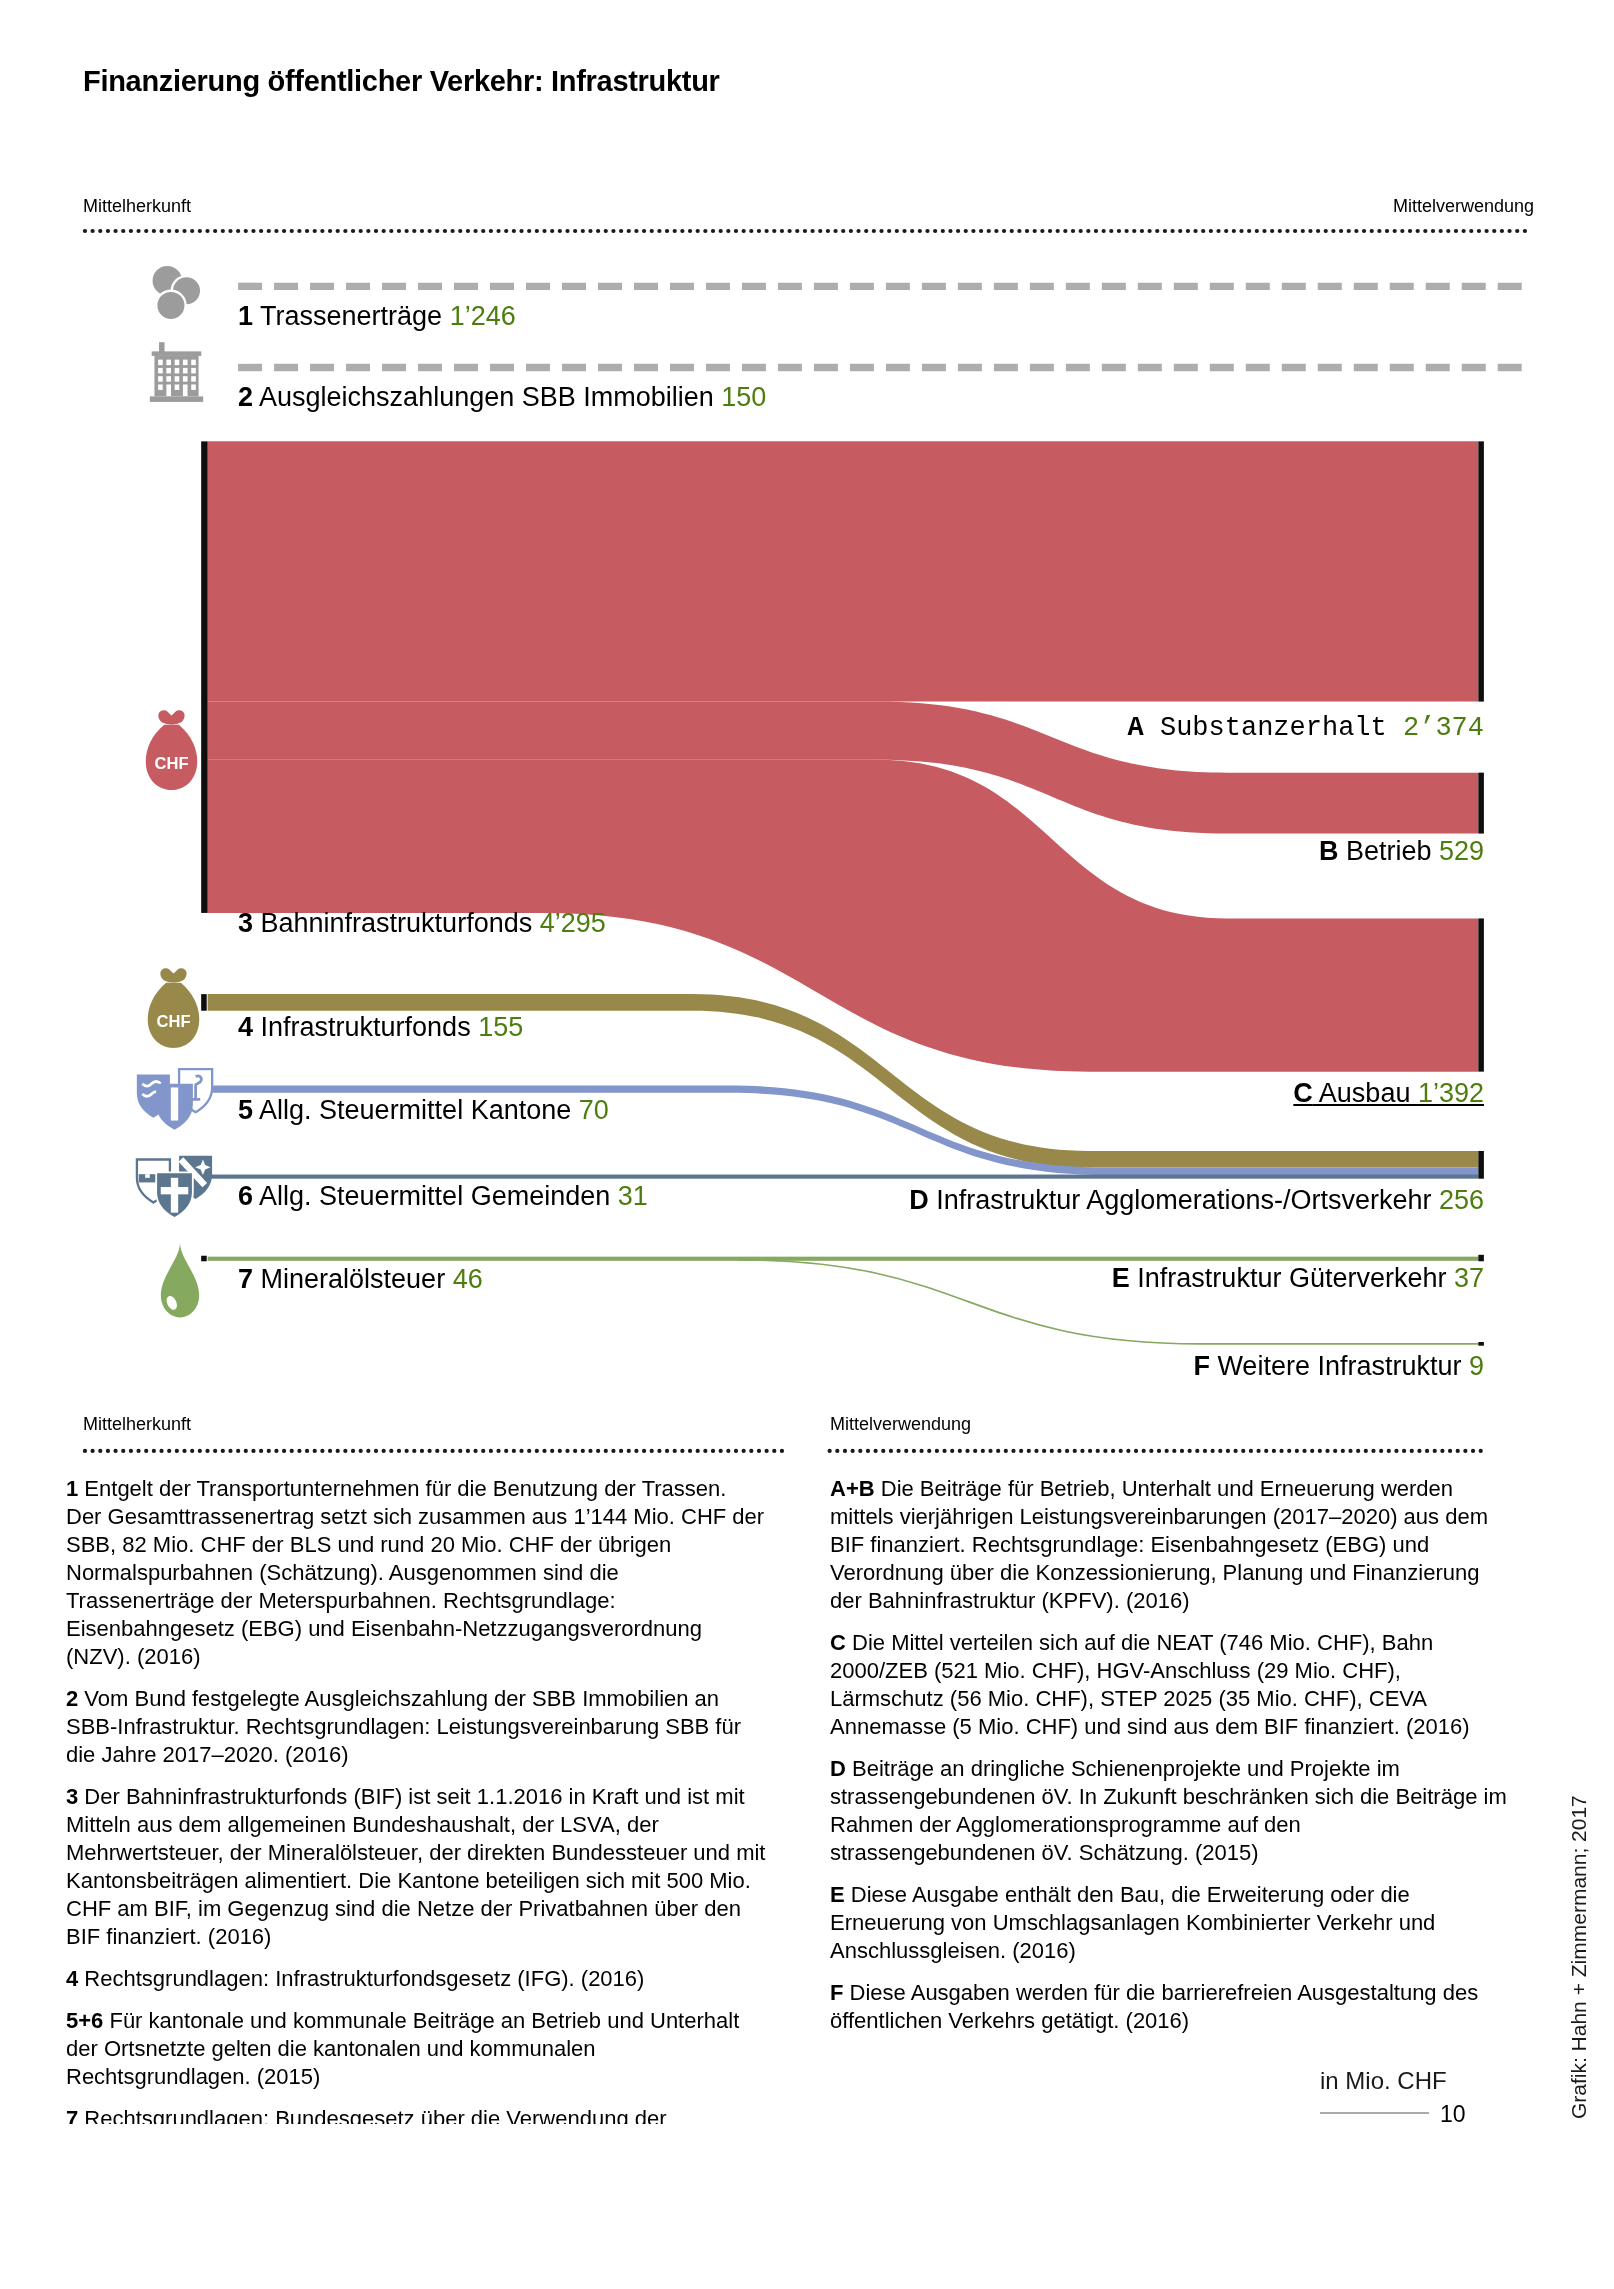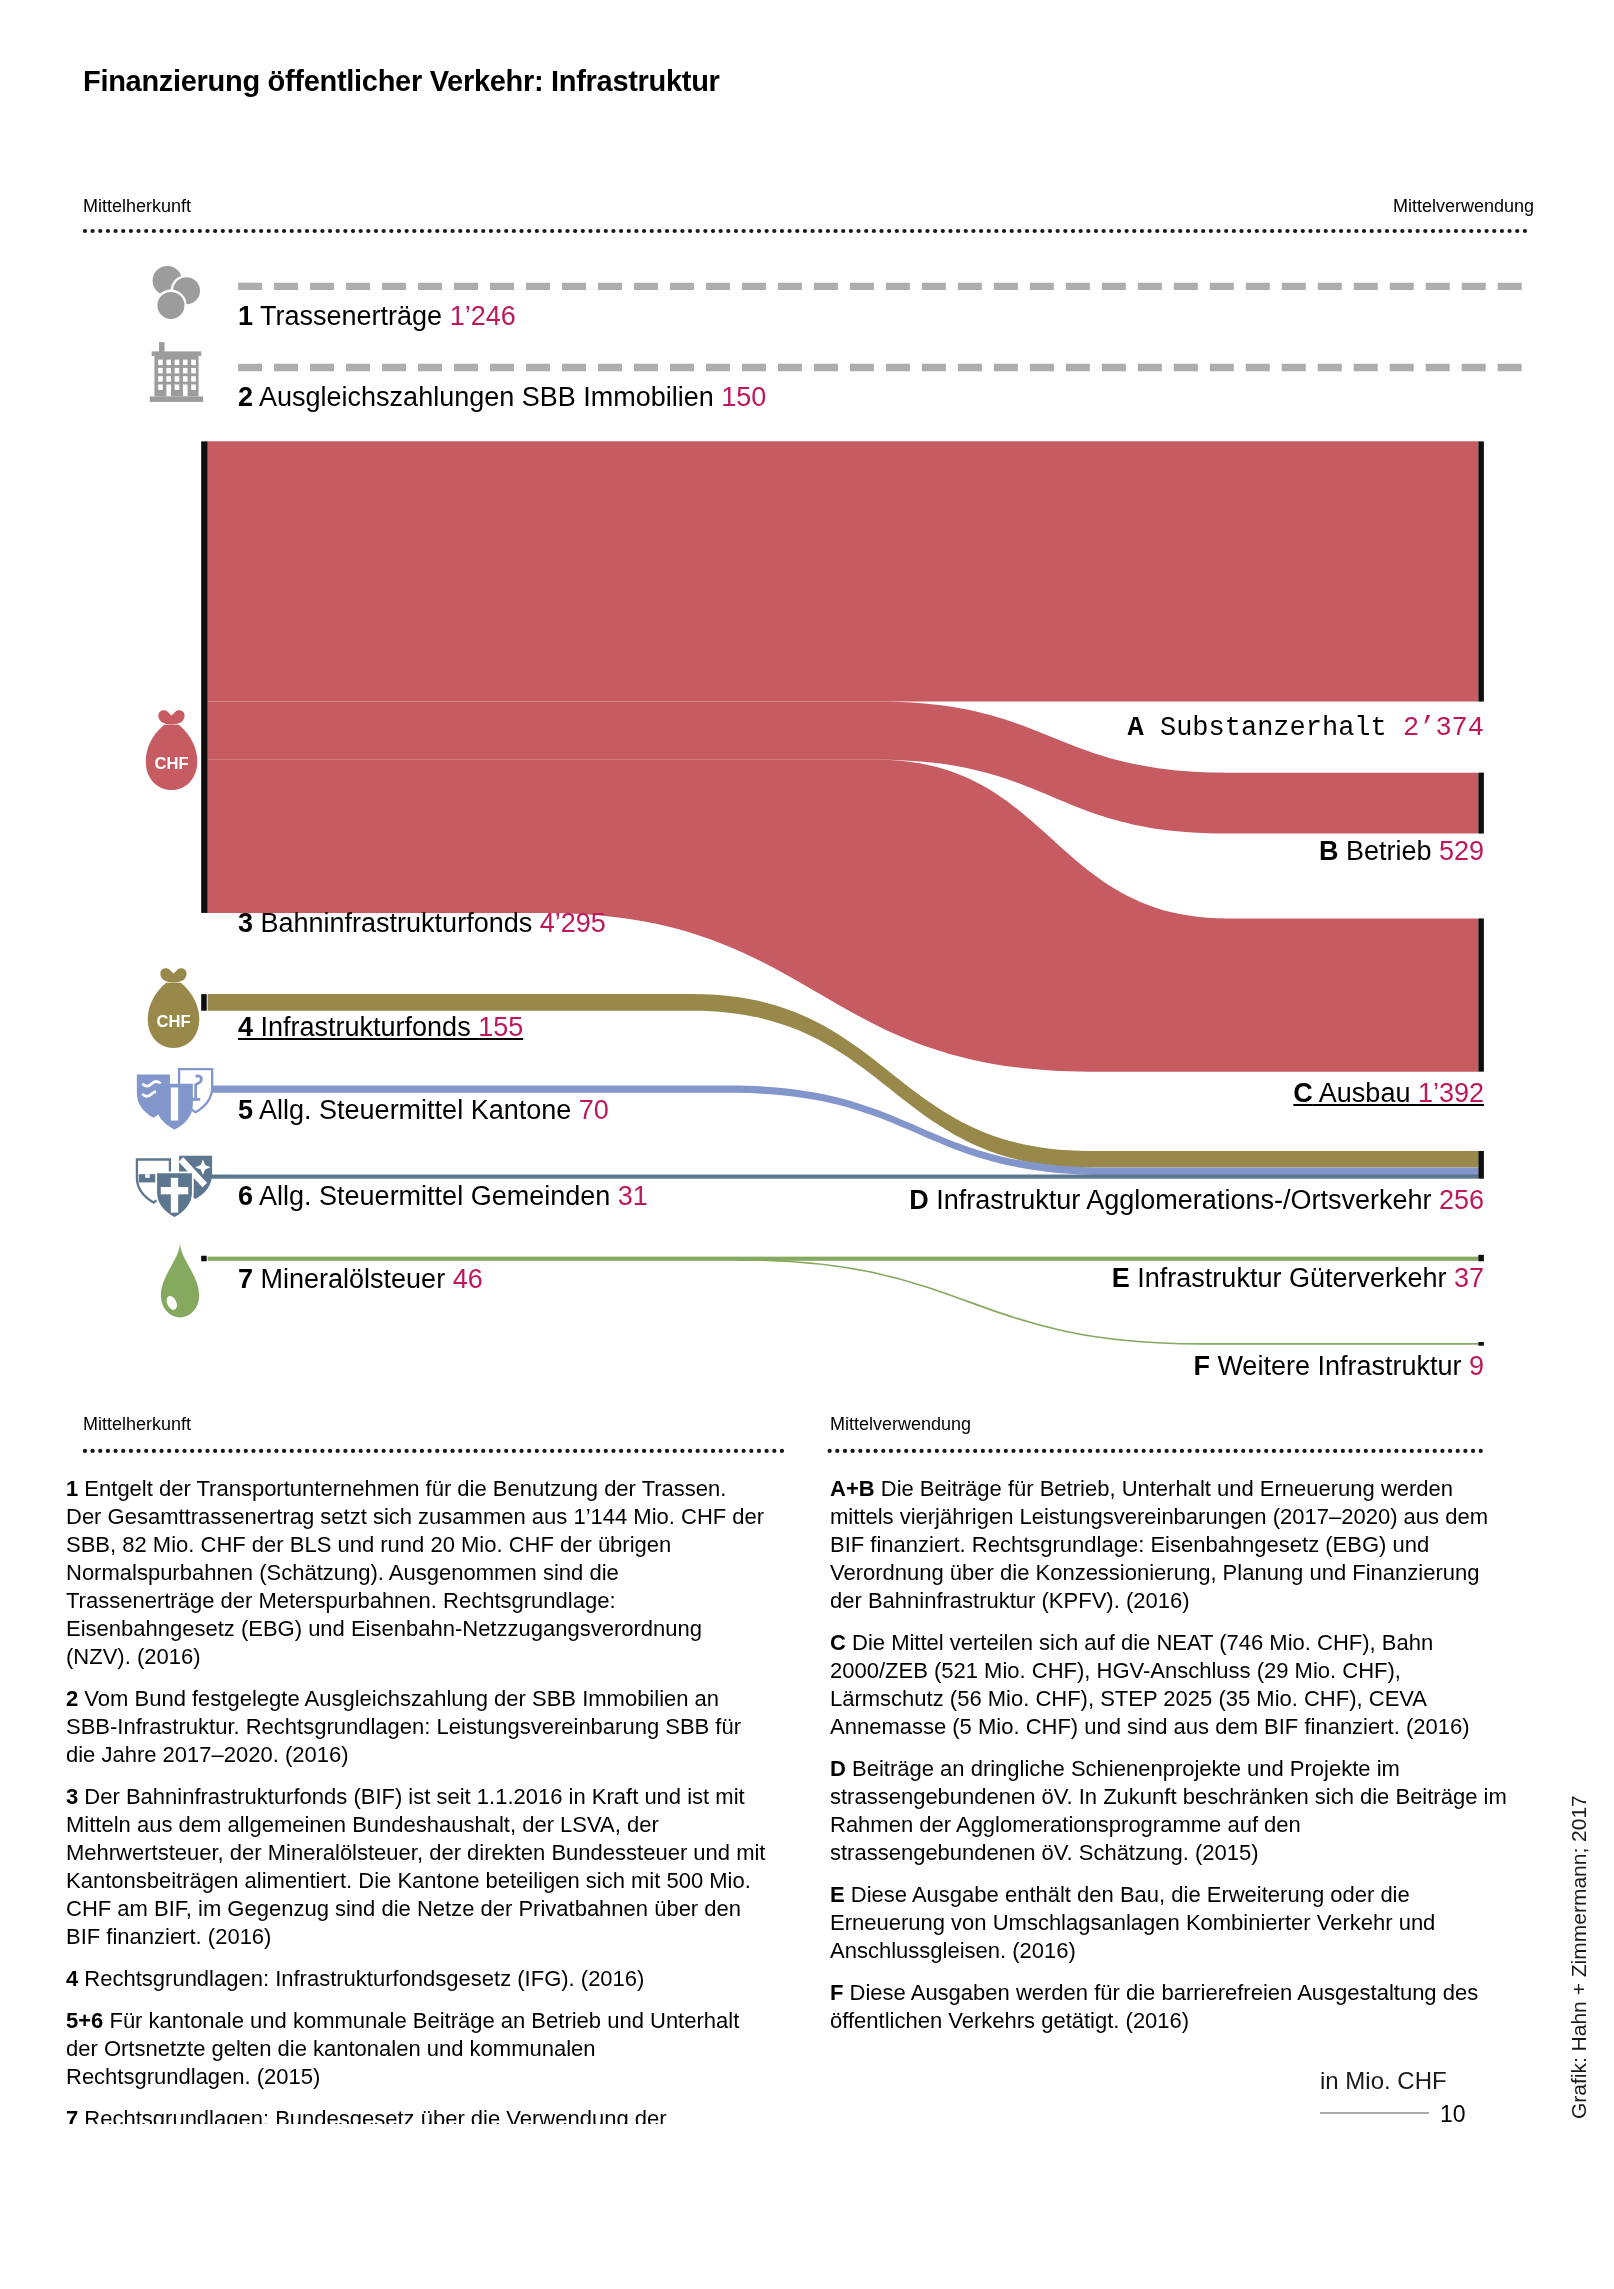--- a/index.html
+++ b/index.html
@@ -4,21 +4,21 @@
 <style>
   html,body { margin:0; padding:0; background:#ffffff; }
   body { font-family:"Liberation Sans", sans-serif; color:#000; }
   .page { position:relative; width:1614px; height:2124px; background:#fff; overflow:hidden; }
   .abs { position:absolute; }
   svg.layer { position:absolute; left:0; top:0; }
   .title { font-size:29px; font-weight:bold; letter-spacing:-0.3px; white-space:nowrap; }
   .colhead { font-size:18px; font-weight:normal; white-space:nowrap; }
   .rowlabel { font-size:27px; white-space:nowrap; }
   .rowlabel .num { font-weight:bold; }
-  .rowlabel .val { color:#be185d; }
+  .rowlabel .val { color:#4d7c0f; }
   .uselabel { text-align:right; }
   .notes { font-size:22px; line-height:28px; }
   .notes p { margin:0 0 14px 0; }
   .notes .lead { font-weight:bold; }
   .legend-title { font-size:24px; white-space:nowrap; color:#1a1a1a; }
   .legend-val { font-size:23px; color:#000000; white-space:nowrap; }
   .legend-sample { position:absolute; }
   .copyright { position:absolute; left:1567px; top:2261px; transform:rotate(-90deg); transform-origin:0 0; white-space:nowrap; font-size:21px; color:#1a1a1a; }
   .icon { position:absolute; }
 </style>
@@ -157,21 +157,21 @@
     <svg width="42" height="87" viewBox="0 0 46 94" fill="currentColor">
       <path d="M23,0 C23,18 2,36 2,58 a21,24 0 0 0 42,0 C44,36 23,18 23,0 Z"></path>
       <ellipse cx="14" cy="66" rx="5" ry="8" fill="#fff" transform="rotate(-25 14 66)"></ellipse>
     </svg>
   </div>
 
   <div>
       <div class="abs rowlabel" style="left: 238px; top: 301px;"><span class="num">1</span><span> Trassenerträge </span><span class="val">1’246</span></div>
       <div class="abs rowlabel" style="left: 238px; top: 382px;"><span class="num">2</span><span> Ausgleichszahlungen SBB Immobilien </span><span class="val">150</span></div>
       <div class="abs rowlabel" style="left: 238px; top: 908px;"><span class="num">3</span><span> Bahninfrastrukturfonds </span><span class="val">4’295</span></div>
-      <div class="abs rowlabel" style="left: 238px; top: 1012px; text-decoration: underline;"><span class="num">4</span><span> Infrastrukturfonds </span><span class="val">155</span></div>
+      <div class="abs rowlabel" style="left: 238px; top: 1012px;"><span class="num">4</span><span> Infrastrukturfonds </span><span class="val">155</span></div>
       <div class="abs rowlabel" style="left: 238px; top: 1095px;"><span class="num">5</span><span> Allg. Steuermittel Kantone </span><span class="val">70</span></div>
       <div class="abs rowlabel" style="left: 238px; top: 1181px;"><span class="num">6</span><span> Allg. Steuermittel Gemeinden </span><span class="val">31</span></div>
       <div class="abs rowlabel" style="left: 238px; top: 1264px;"><span class="num">7</span><span> Mineralölsteuer </span><span class="val">46</span></div>
     </div>
   <div>
       <div class="abs rowlabel uselabel" style="right: 130px; top: 713px; font-family: Liberation Mono, monospace;"><span class="num">A</span><span> Substanzerhalt </span><span class="val">2’374</span></div>
       <div class="abs rowlabel uselabel" style="right: 130px; top: 836px;"><span class="num">B</span><span> Betrieb </span><span class="val">529</span></div>
       <div class="abs rowlabel uselabel" style="right: 130px; top: 1078px; text-decoration: underline;"><span class="num">C</span><span> Ausbau </span><span class="val">1’392</span></div>
       <div class="abs rowlabel uselabel" style="right: 130px; top: 1185px;"><span class="num">D</span><span> Infrastruktur Agglomerations-/Ortsverkehr </span><span class="val">256</span></div>
       <div class="abs rowlabel uselabel" style="right: 130px; top: 1263px;"><span class="num">E</span><span> Infrastruktur Güterverkehr </span><span class="val">37</span></div>

